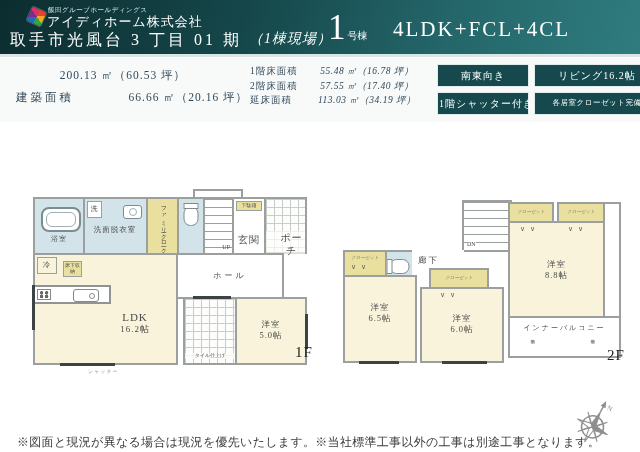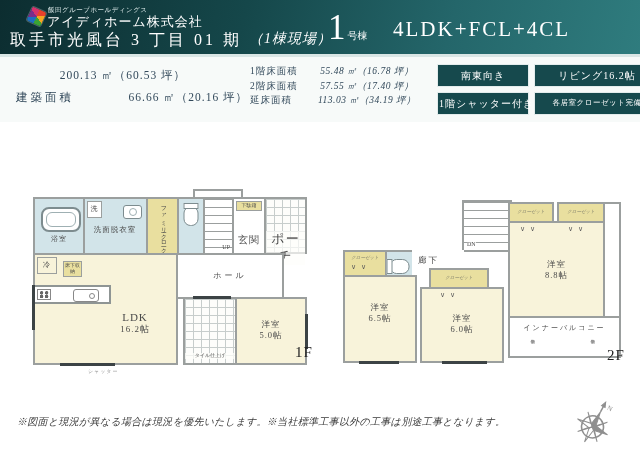--- a/index.html
+++ b/index.html
@@ -77,22 +77,22 @@
   .stove{position:absolute;box-sizing:border-box;border:1.5px solid #888;background:#fff;
        background-image:radial-gradient(circle at 30% 32%,#666 1.5px,transparent 2px),
                         radial-gradient(circle at 72% 32%,#666 1.5px,transparent 2px),
                         radial-gradient(circle at 30% 72%,#666 1.5px,transparent 2px),
                         radial-gradient(circle at 72% 72%,#666 1.5px,transparent 2px);}
   .sink{position:absolute;border:1.5px solid #888;border-radius:3px;background:#fff;}
   .sink:after{content:"";position:absolute;right:3px;top:3px;width:4px;height:4px;
        border:1px solid #888;border-radius:50%;}
 
   
-  .notes{position:absolute;left:17px;top:413px;font-size:10px;color:#3a3a3a;line-height:1.7;
-         letter-spacing:.3px;font-style:italic;}
+  .notes{position:absolute;left:17px;top:432px;font-size:12px;color:#3a3a3a;line-height:1.7;
+         letter-spacing:.3px;}
   .compass{position:absolute;left:567px;top:396px;width:52px;height:52px;}
 </style>
 </head>
 <body>
 
 <div class="page">
 
   <div class="header">
     <div class="logo"></div>
     <div class="group-name">飯田グループホールディングス</div>
@@ -164,21 +164,21 @@
     <div class="room stairs" style="left:170px;top:0;width:31px;height:58px;">
       <div class="lbl" style="right:2px;bottom:1px;font-size:6px;letter-spacing:0;">UP</div>
     </div>
     <div class="room white" style="left:199px;top:0;width:34px;height:76px;">
       <div class="room closet" style="left:2px;top:2px;width:26px;height:10px;border-width:1px;">
         <div class="lbl" style="left:0;right:0;top:1px;font-size:5px;letter-spacing:0;">下駄箱</div>
       </div>
       <div class="lbl" style="left:0;right:0;top:34px;font-size:10px;">玄関</div>
     </div>
     <div class="room tile" style="left:231px;top:0;width:43px;height:57px;">
-      <div class="lbl" style="left:0;right:0;top:32px;font-size:13px;background:rgba(253,253,251,.7);">ポーチ</div>
+      <div class="lbl" style="left:0;right:0;top:32px;font-size:10px;background:rgba(253,253,251,.7);padding-left:12px;">ポーチ</div>
     </div>
 
     <div class="room tatami" style="left:0;top:56px;width:145px;height:112px;">
       <div class="room tatami" style="left:2px;top:2px;width:20px;height:17px;border-width:1px;">
         <div class="lbl" style="left:0;right:0;top:3px;font-size:7px;">冷</div>
       </div>
       <div class="room closet" style="left:28px;top:6px;width:19px;height:16px;border-width:1px;">
         <div class="lbl" style="left:1px;right:1px;top:1px;font-size:5px;letter-spacing:0;line-height:1.2;">床下収納</div>
       </div>
       <div class="counter" style="left:-2px;top:30px;width:78px;height:19px;">

